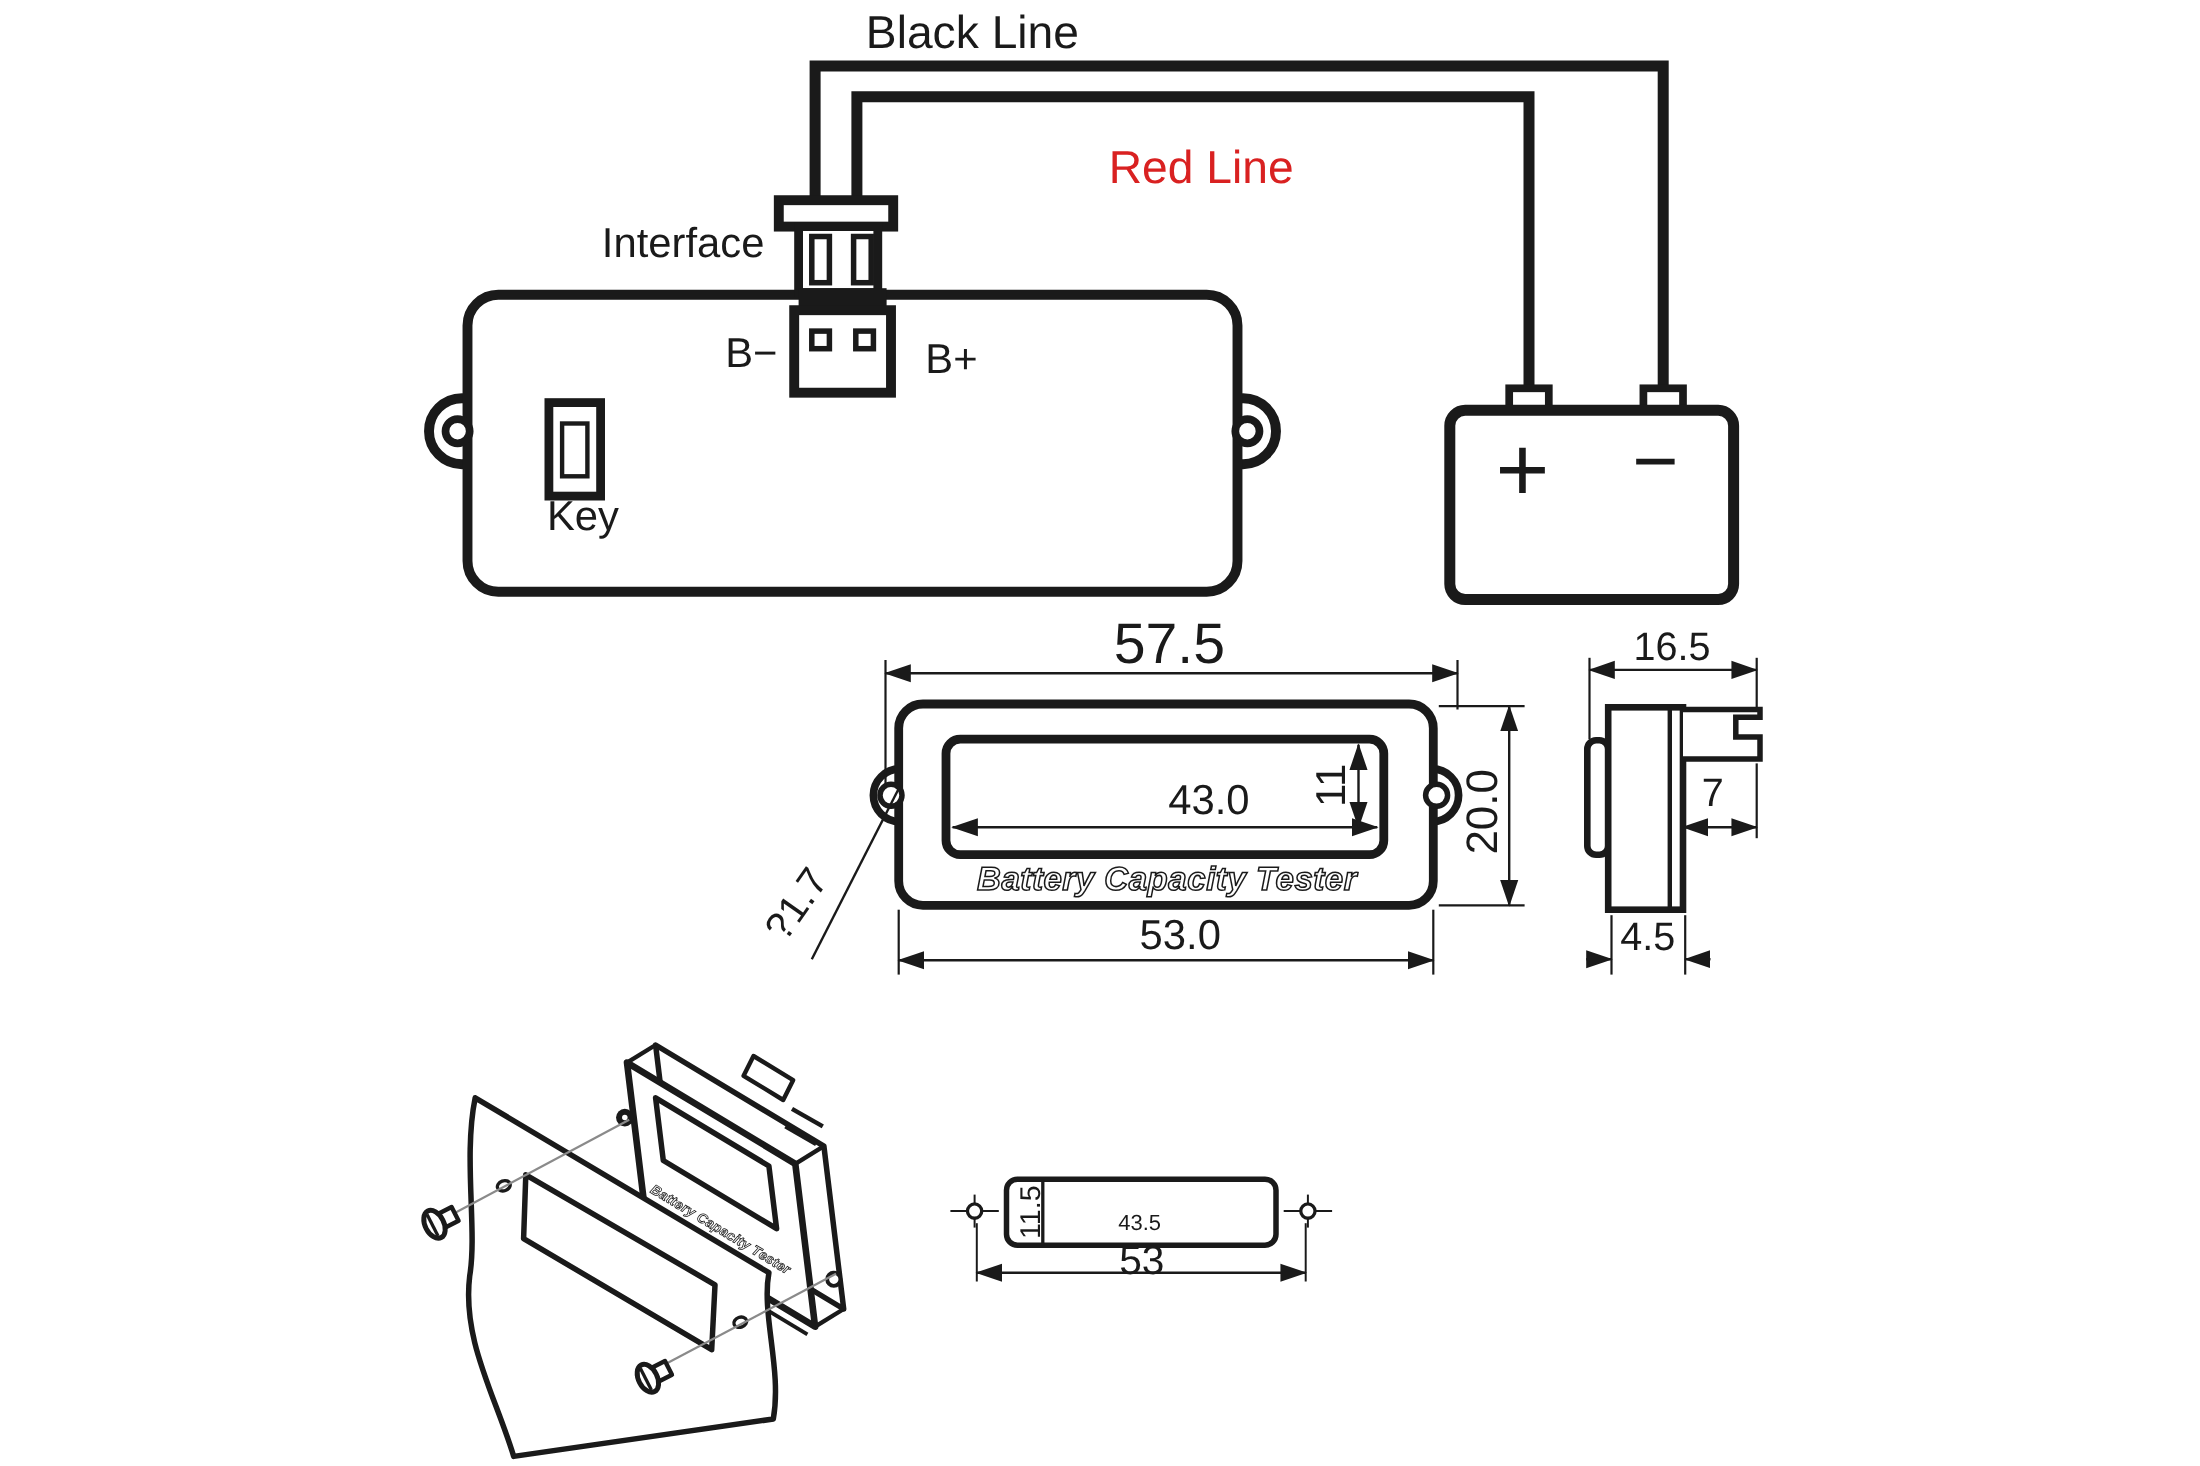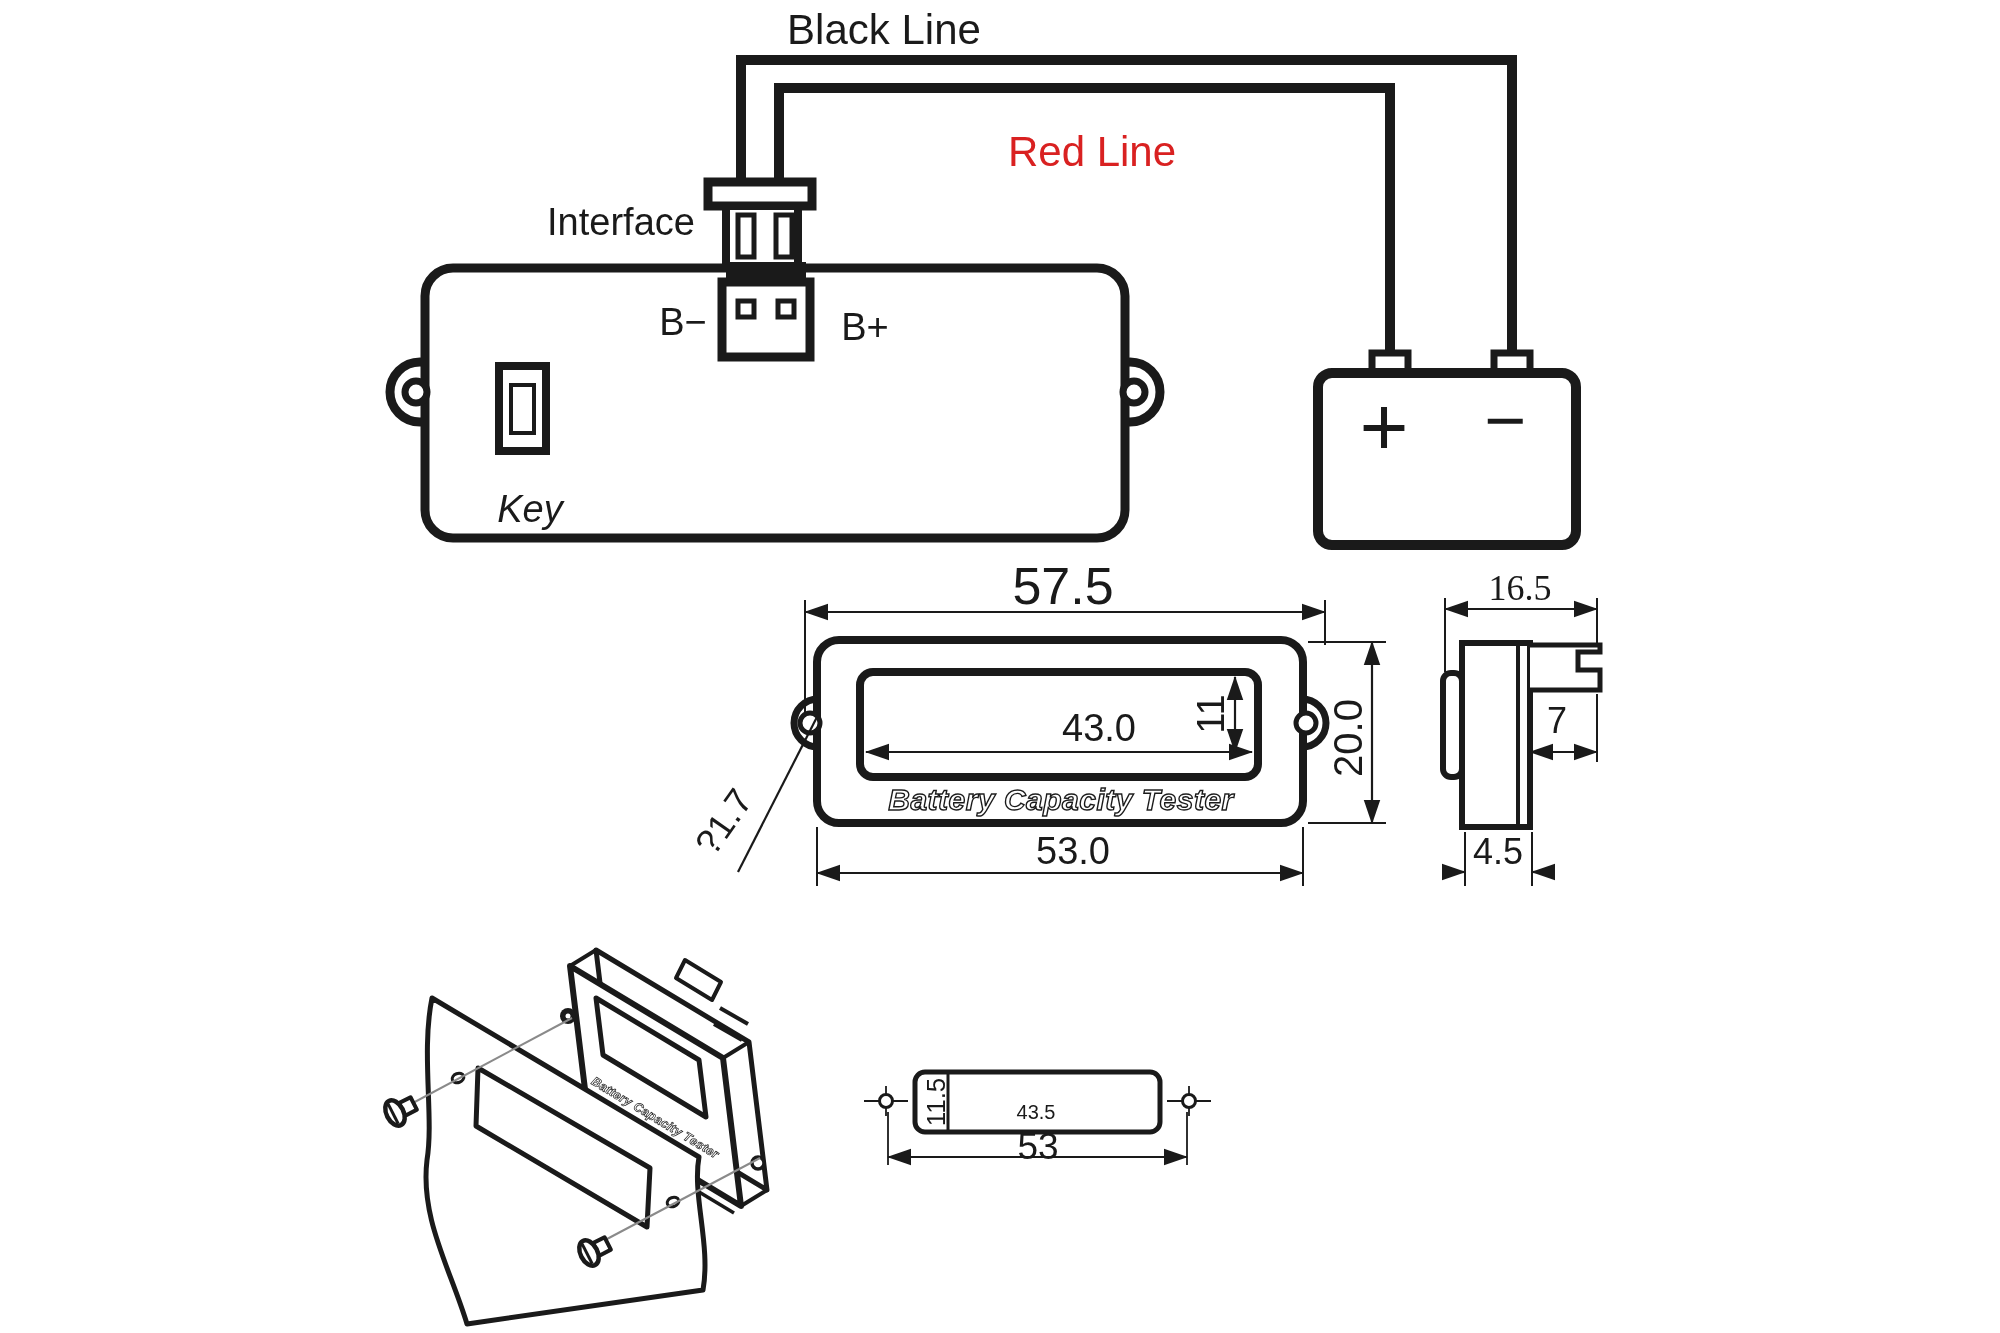--- a/index.html
+++ b/index.html
@@ -157,33 +157,33 @@
       <line x1="-2" y1="-11" x2="-2" y2="11" stroke-width="3"></line>
     </g>
   </g>
 </svg>
 
 <div class="lbl" style="left:884px;top:30px;font-size:42px;">Black Line</div>
 <div class="lbl red" style="left:1092px;top:112px;font-size:42px;margin-top:40px;">Red Line</div>
 <div class="lbl" style="left:621px;top:222px;font-size:38px;">Interface</div>
 <div class="lbl" style="left:683px;top:322px;font-size:38px;">B−</div>
 <div class="lbl" style="left:865px;top:327px;font-size:38px;">B+</div>
-<div class="lbl" style="left:530px;top:509px;font-size:38px;font-style:italic;">Key</div>
+<div class="lbl" style="left:530px;top:470px;font-size:38px;">Key</div>
 <div class="lbl" style="left:1384px;top:426px;font-size:84px;">+</div>
 <div class="lbl" style="left:1505px;top:420px;font-size:72px;">−</div>
 
 <div class="lbl" style="left:1063px;top:586px;font-size:52px;">57.5</div>
 <div class="lbl" style="left:1063px;top:728px;font-size:38px;margin-left:36px;">43.0</div>
 <div class="lbl r90" style="left:1211px;top:714px;font-size:38px;">11</div>
 <div class="lbl r90" style="left:1348px;top:738px;font-size:40px;">20.0</div>
 <div class="lbl" style="left:1073px;top:851px;font-size:38px;">53.0</div>
 <div class="lbl r55" style="left:724px;top:822px;font-size:36px;">?1.7</div>
 <div class="lbl brand" style="left:1061px;top:800px;font-size:30px;">Battery Capacity Tester</div>
 
-<div class="lbl" style="left:1520px;top:588px;font-size:36px;font-family:Liberation Serif, serif;">16.5</div>
+<div class="lbl" style="left:1520px;top:588px;font-size:36px;">16.5</div>
 <div class="lbl" style="left:1557px;top:721px;font-size:36px;">7</div>
 <div class="lbl" style="left:1498px;top:852px;font-size:36px;">4.5</div>
 
 <div class="lbl r90" style="left:936px;top:1102px;font-size:26px;">11.5</div>
 <div class="lbl" style="left:1036px;top:1112px;font-size:20px;">43.5</div>
 <div class="lbl" style="left:1038px;top:1146px;font-size:37px;">53</div>
 
 <div class="lbl r31 brand-small" style="left:655px;top:1118px;font-size:12.5px;">Battery Capacity Tester</div>
 
 </div>

